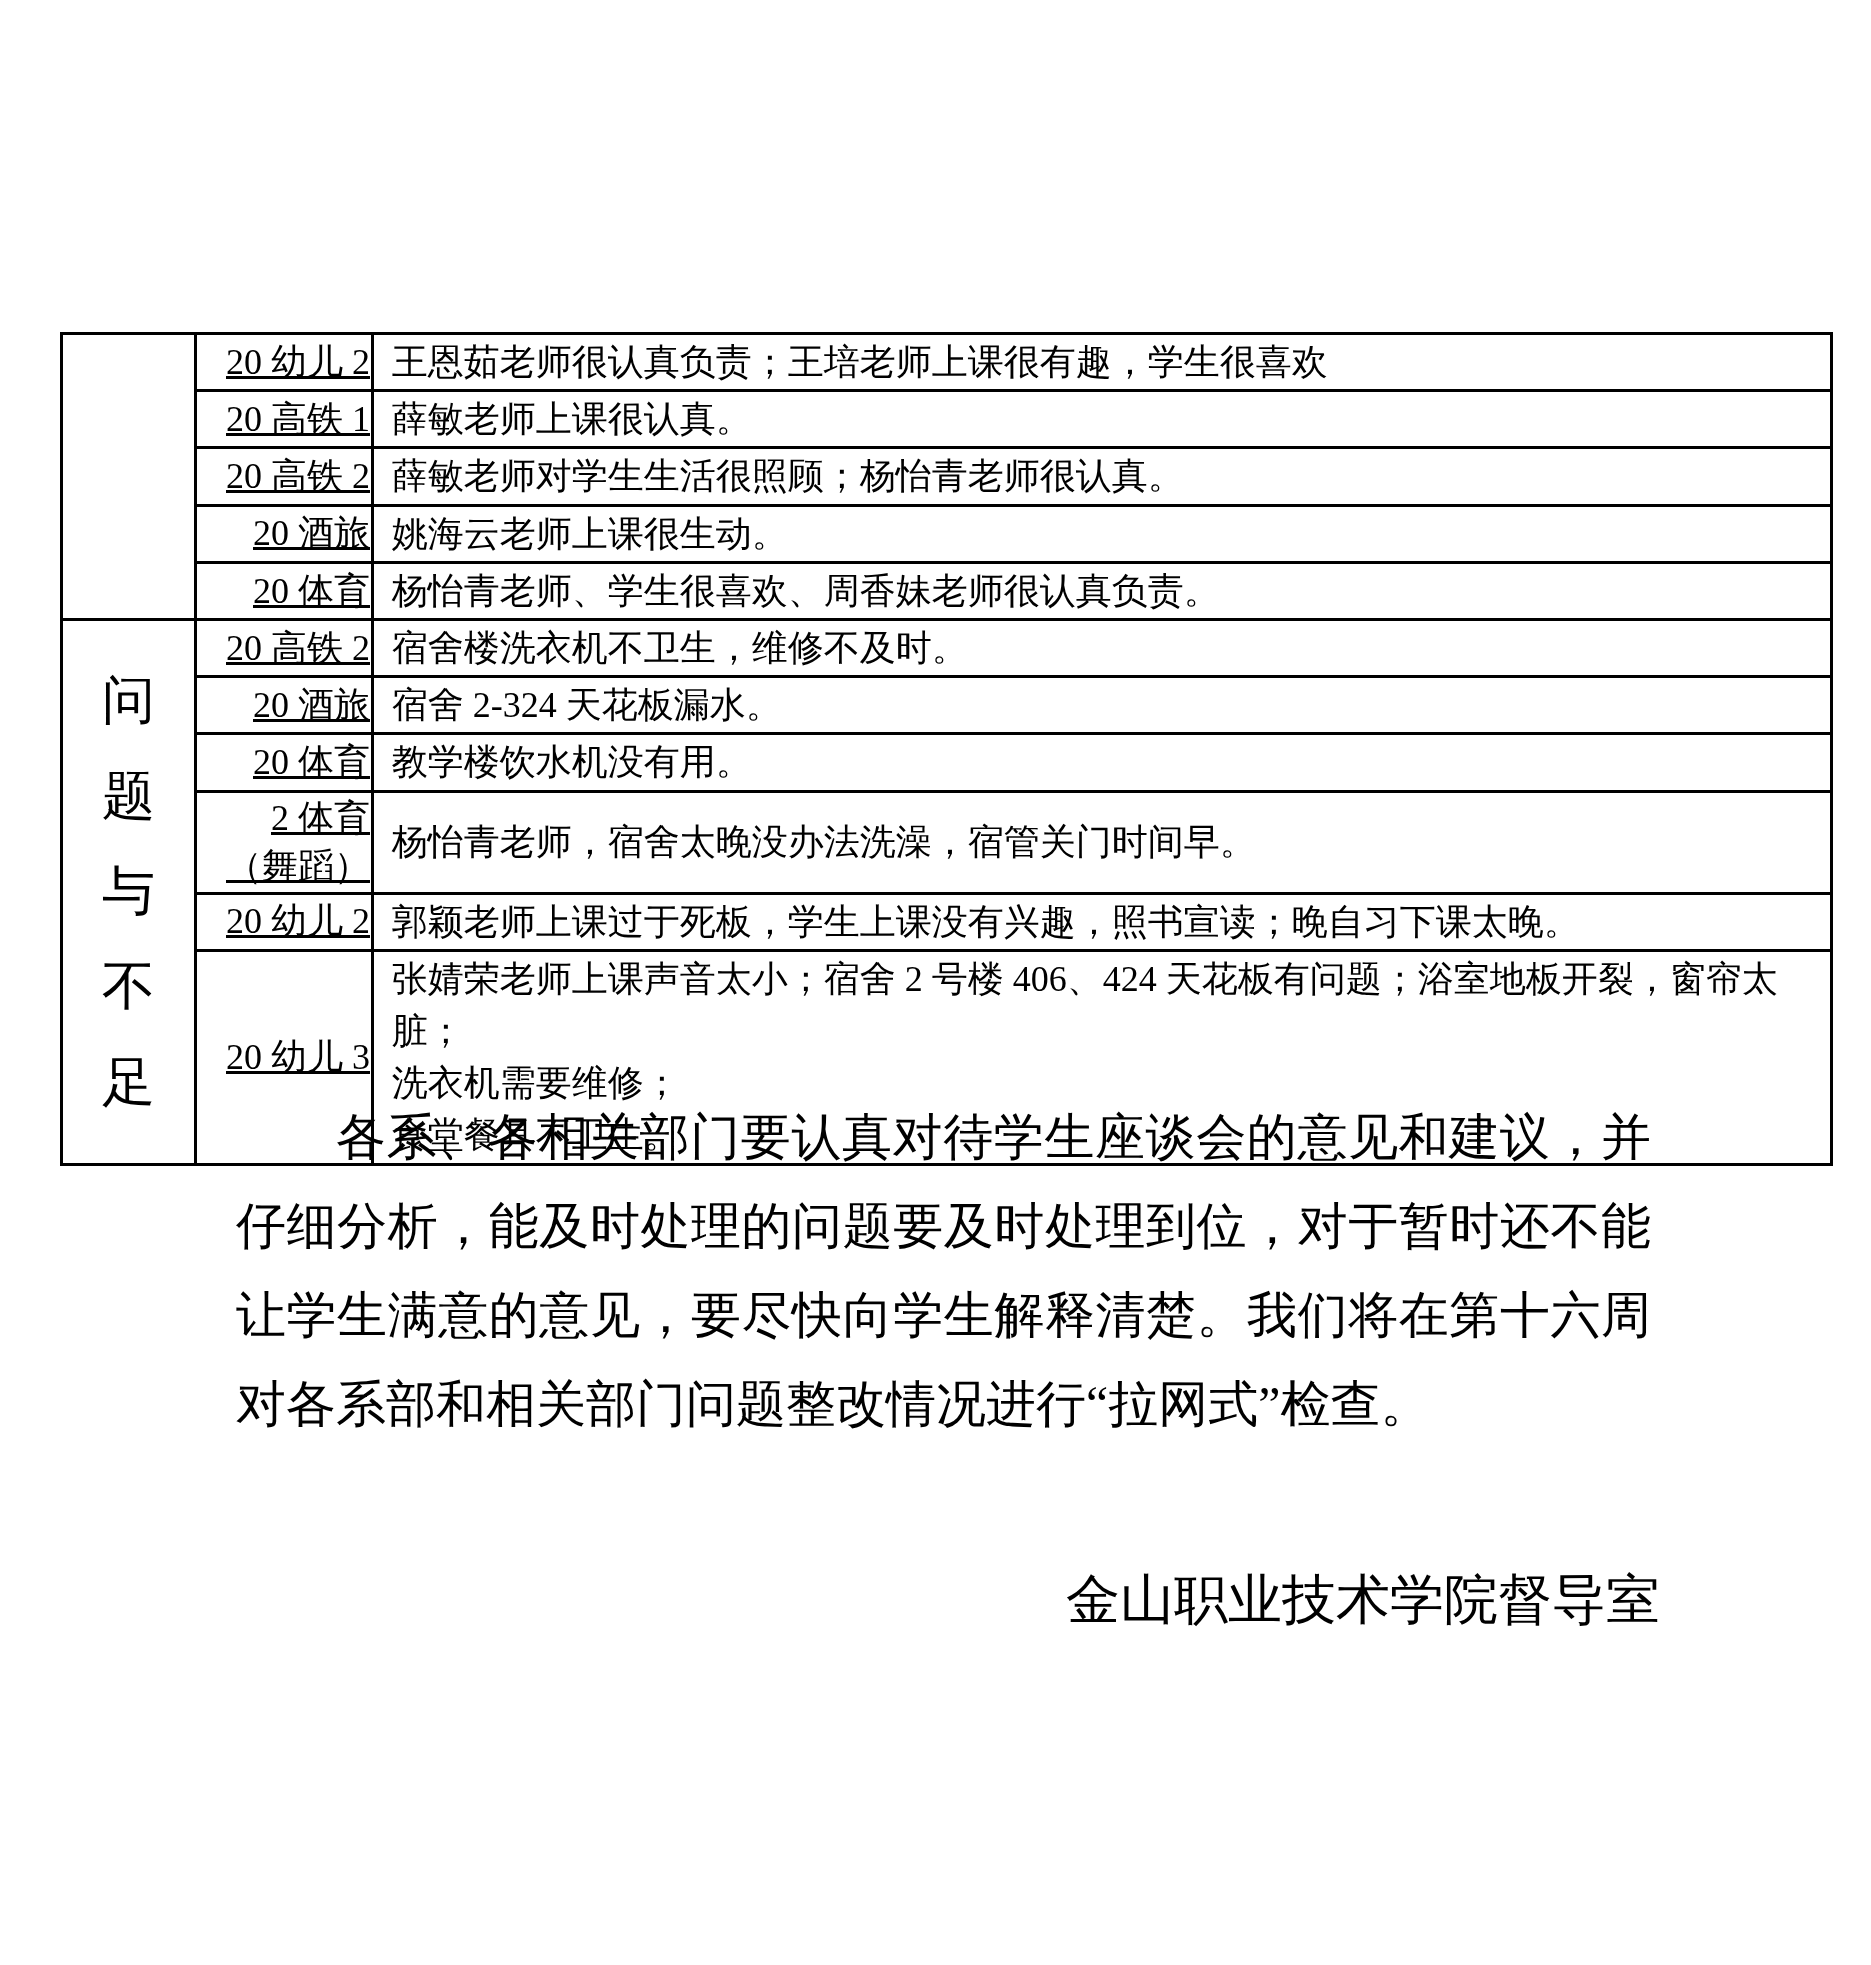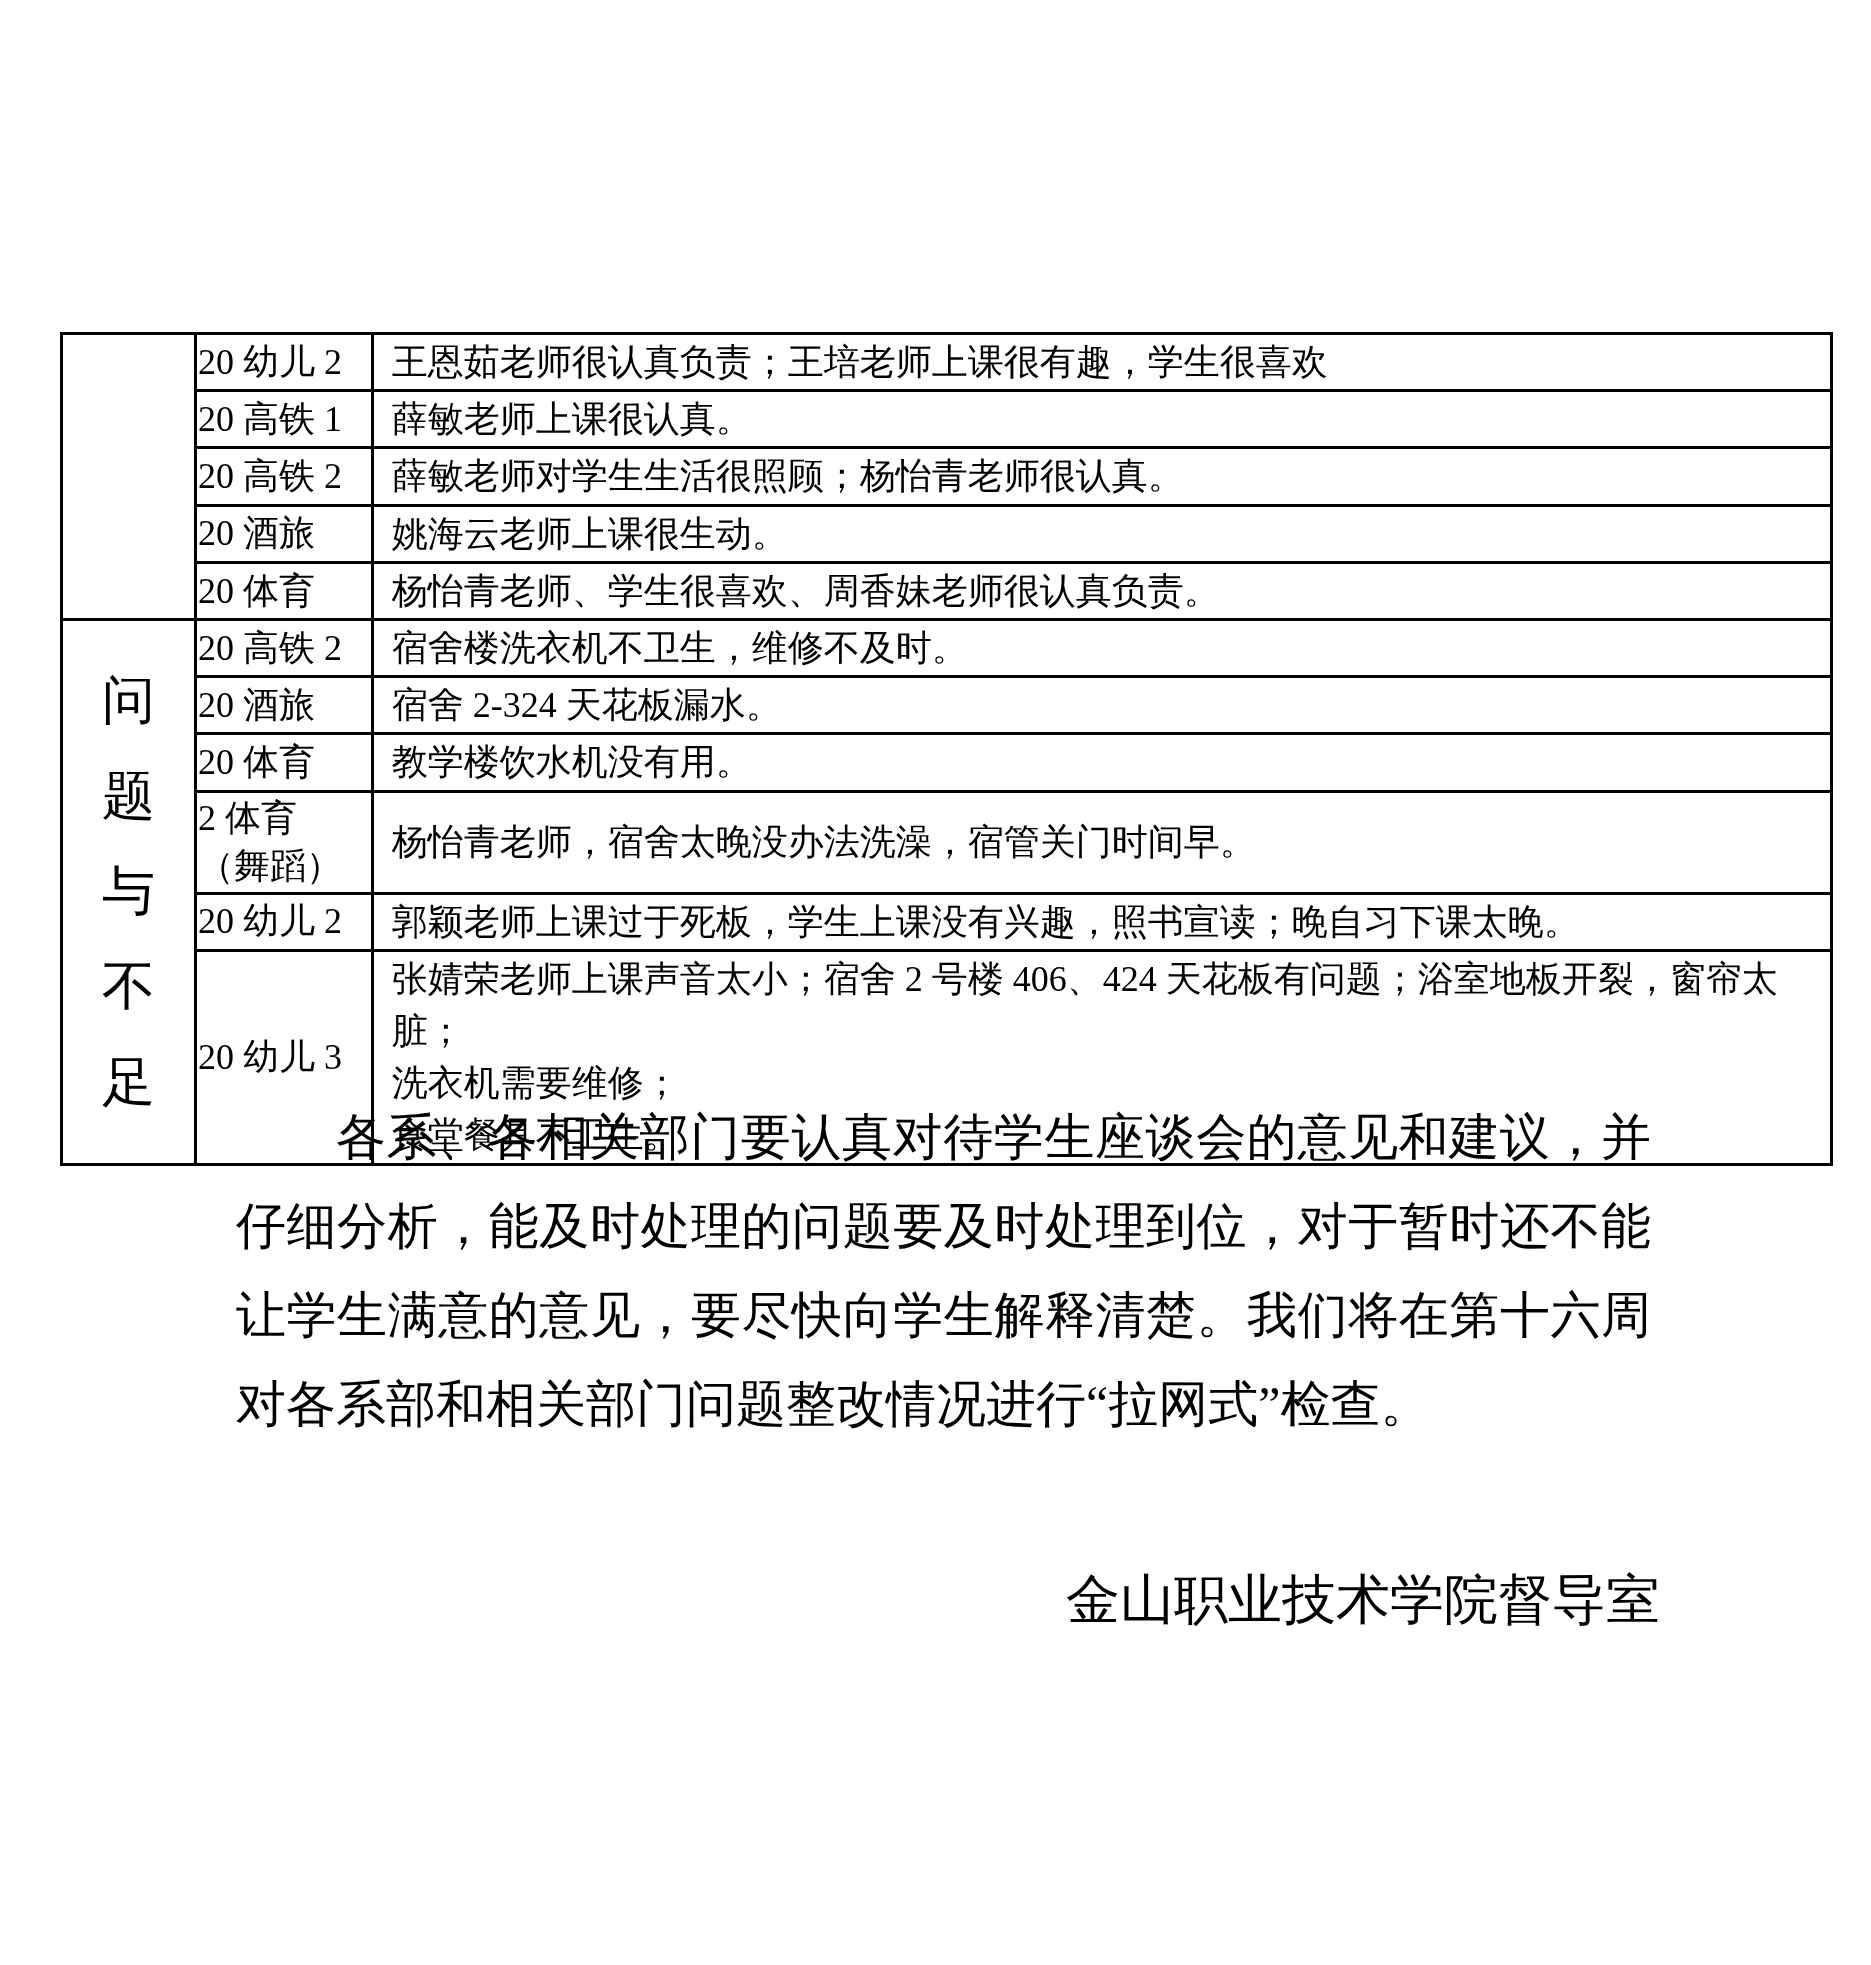--- a/index.html
+++ b/index.html
@@ -34,22 +34,23 @@
   td.cat-cell { text-align: center; }
   .vertical-label {
     width: 1em;
     margin: 0 auto;
     word-break: break-all;
     line-height: 1.8;
     font-size: 53px;
     text-align: center;
   }
   td.cls-cell {
-    text-align: left;
+    text-align: right;
     line-height: 1.35;
+    text-decoration: underline;
   }
   td.comment-cell {
     text-align: left;
     padding-left: 17.7px;
     padding-right: 27px;
     line-height: 1.45;
   }
   .preline { white-space: pre-line; }
 
   

